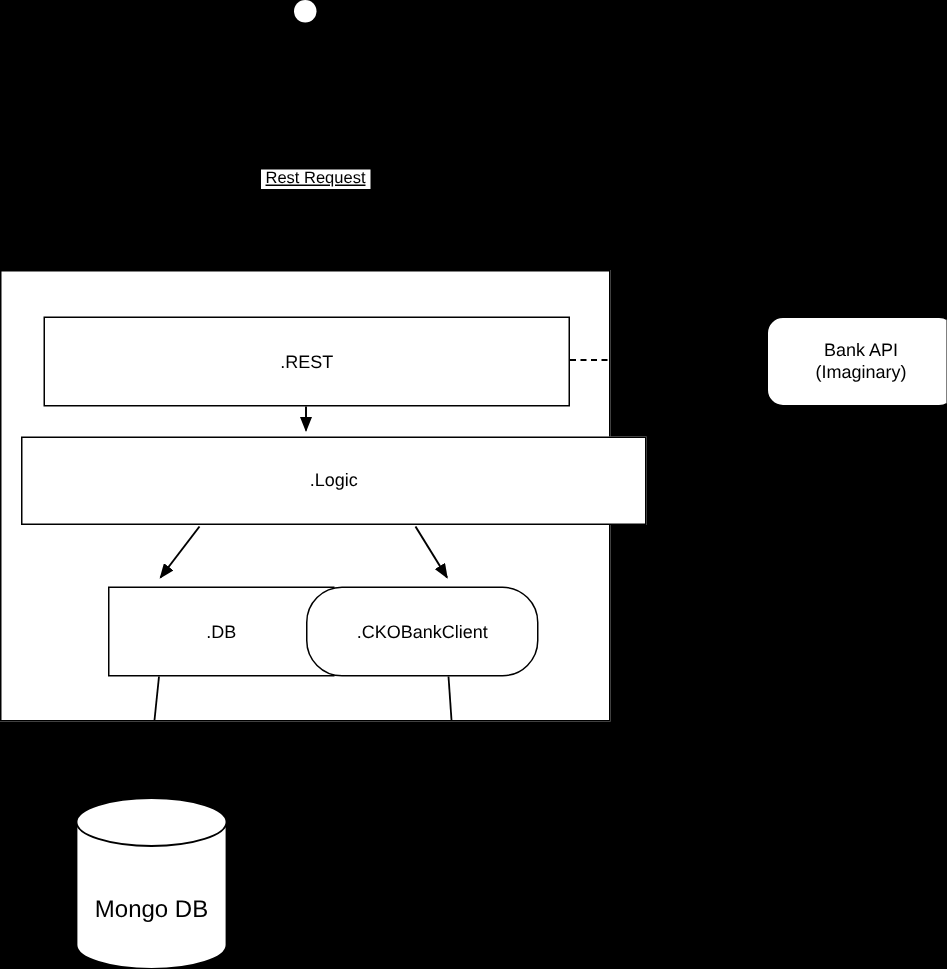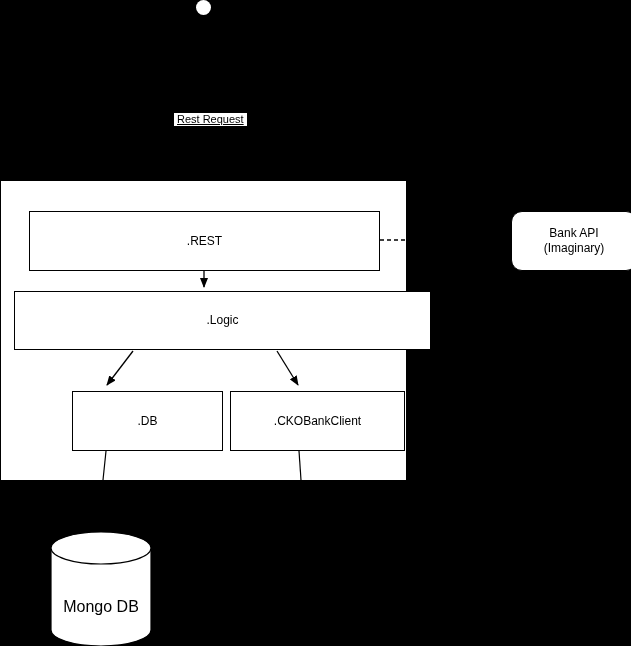--- a/index.html
+++ b/index.html
@@ -64,21 +64,21 @@
     top: 180px;
     width: 407px;
     height: 301px;
     box-sizing: border-box;
     background: #ffffff;
     border: 1px solid #000000;
   }
   #rest-node      { left: 29px;  top: 211px; width: 351px; height: 60px; }
   #logic-node     { left: 14px;  top: 291px; width: 417px; height: 59px; }
   #db-node        { left: 30px;  top: 391px; width: 151px; height: 60px; margin-left: 42px; }
-  #ckobank-node   { left: 230px; top: 391px; width: 175px; height: 60px; }
+  #ckobank-node   { left: 204px; top: 391px; width: 155px; height: 60px; border-radius: 24px; }
   #bankmock-node  { left: 221px; top: 530px; width: 160px; height: 91px; }
   #authapi-node {
     left: 511px;
     top: 211px;
     width: 126px;
     height: 60px;
     border-radius: 11px;
   }
   
   #mongo-node {

